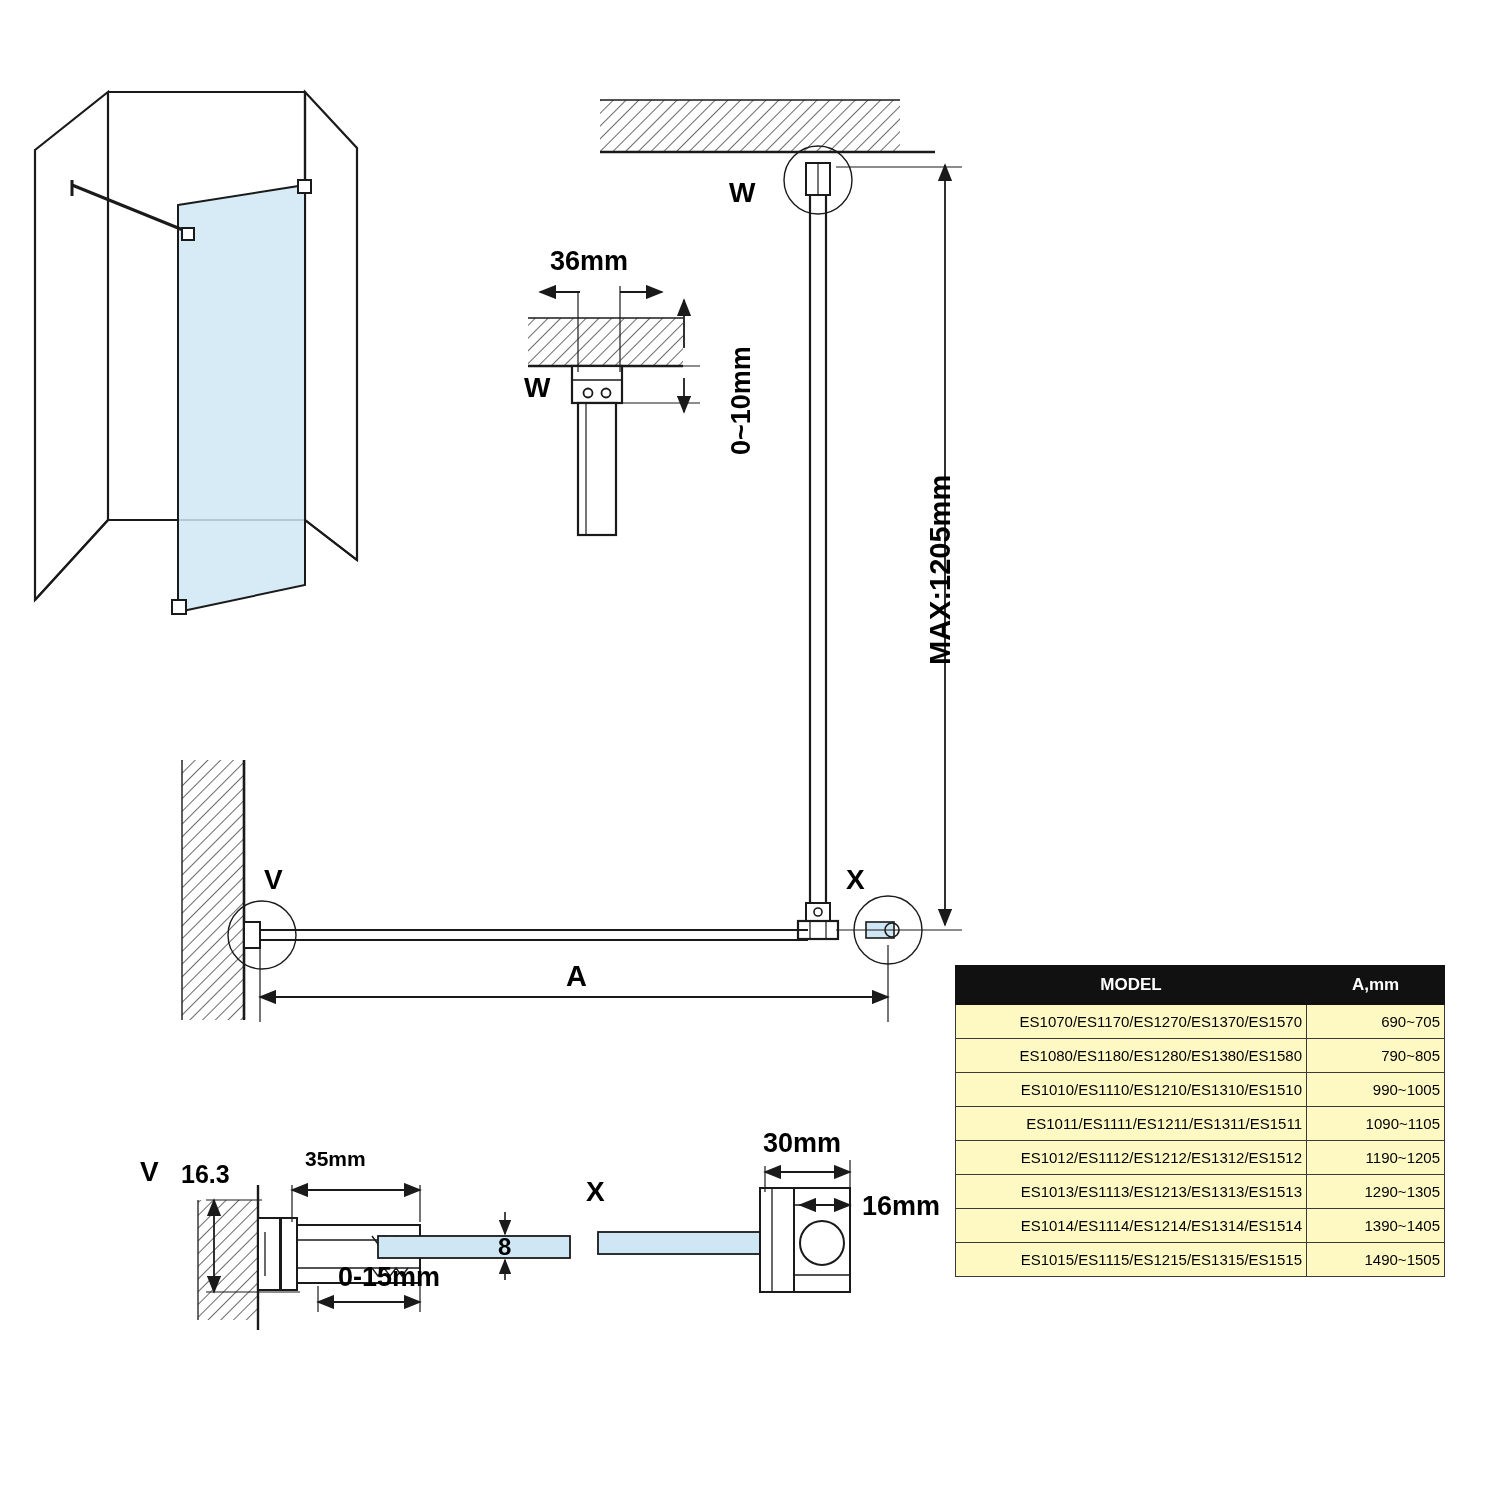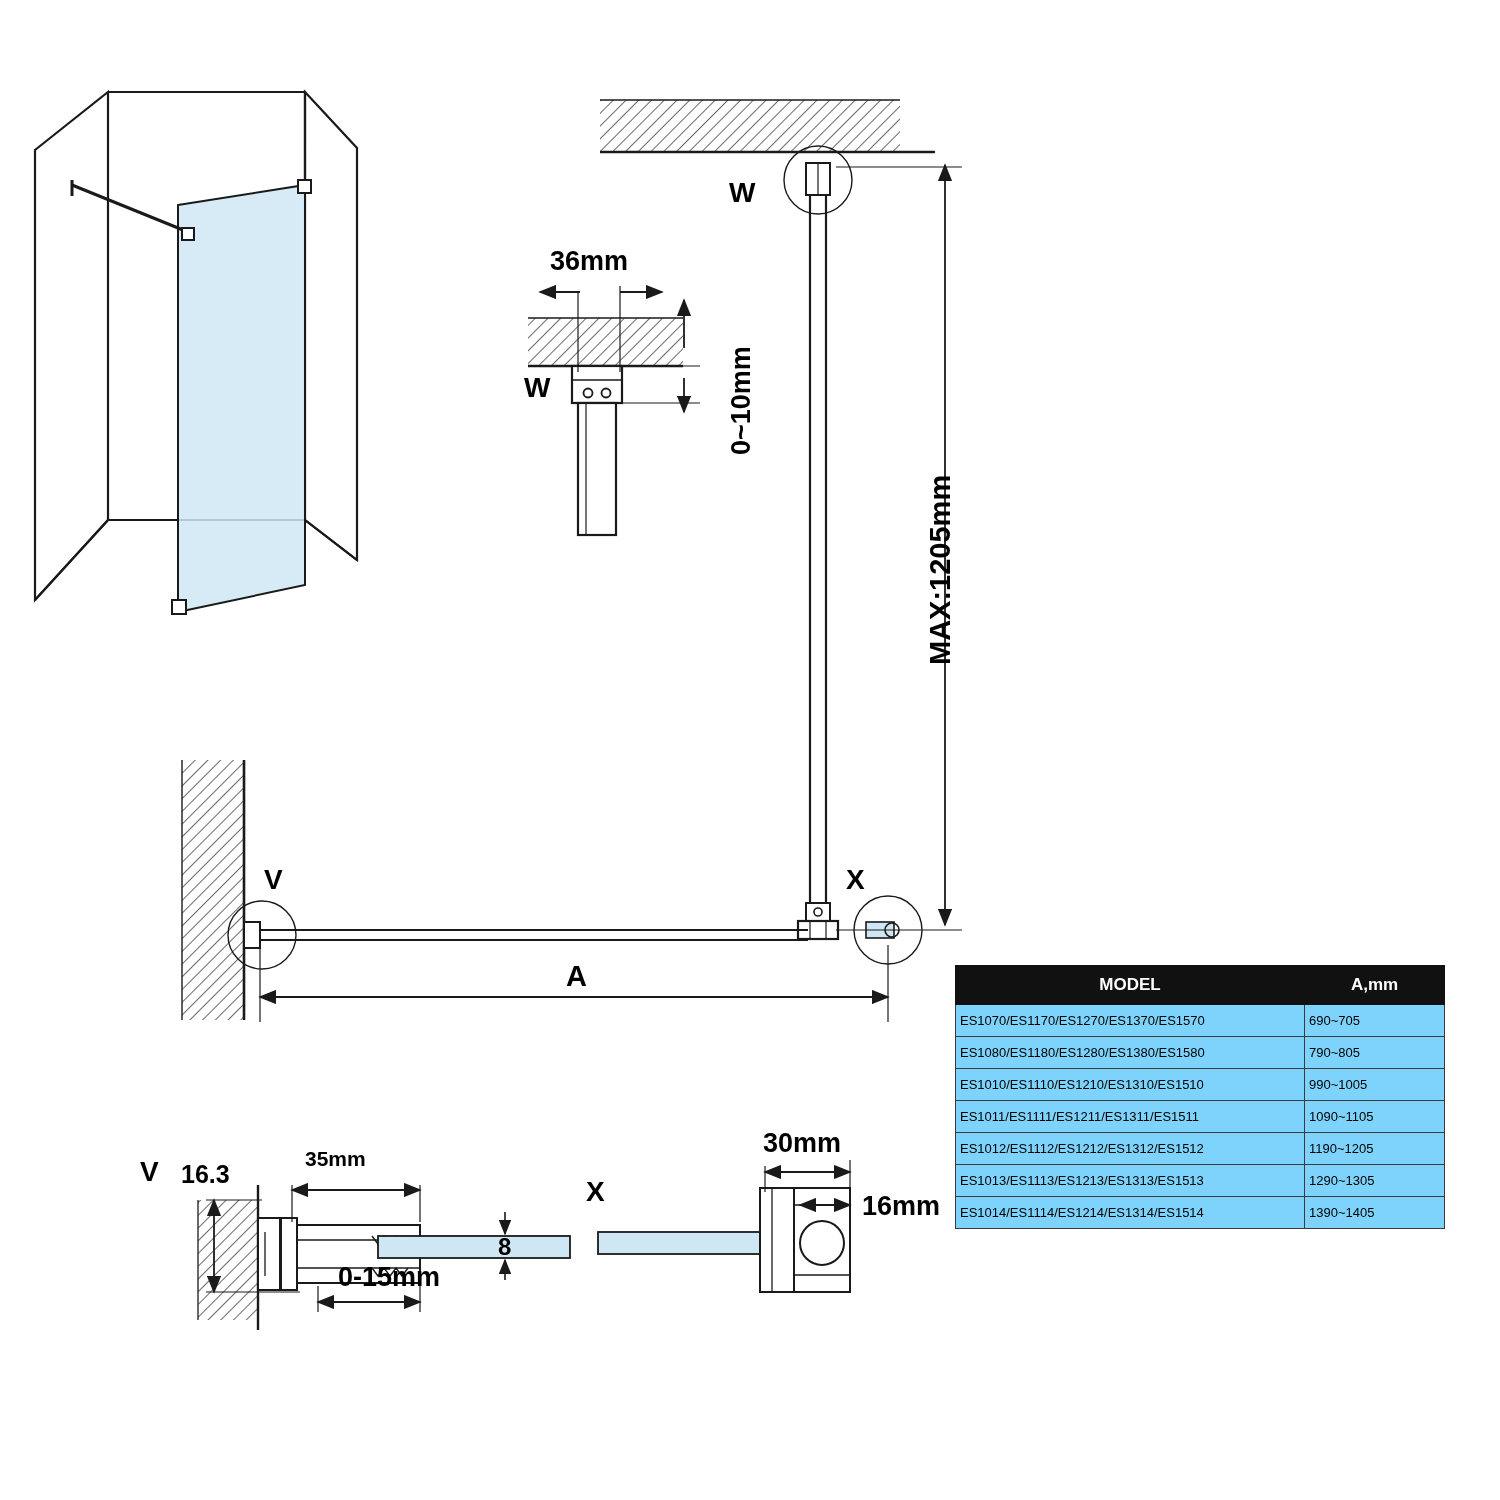--- a/index.html
+++ b/index.html
@@ -53,24 +53,24 @@
     color: #ffffff;
     font-weight: bold;
     font-size: 17px;
     padding: 9px 18px;
     border: 1px solid #111111;
     text-align: center;
   }
   #model-table td {
     border: 1px solid #3a3a3a;
     padding: 8px 4px;
-    text-align: left;
+    text-align: right;
     color: #000;
-    background: #7dd3fc;
-    font-size: 13px;
+    background: #fef9c3;
+    font-size: 15px;
   }
   #model-table td.col-model { width: 352px; }
   #model-table td.col-a { width: 138px; }
 </style>
 </head>
 <body>
 
 <div id="sheet">
 
   <svg class="diagram" viewBox="0 0 1500 1500">
@@ -304,16 +304,20 @@
           <td class="col-a">1190~1205</td>
         </tr>
         <tr>
           <td class="col-model">ES1013/ES1113/ES1213/ES1313/ES1513</td>
           <td class="col-a">1290~1305</td>
         </tr>
         <tr>
           <td class="col-model">ES1014/ES1114/ES1214/ES1314/ES1514</td>
           <td class="col-a">1390~1405</td>
         </tr>
+        <tr>
+          <td class="col-model">ES1015/ES1115/ES1215/ES1315/ES1515</td>
+          <td class="col-a">1490~1505</td>
+        </tr>
       </tbody>
   </table>
 
 </div>
 
 </body></html>

